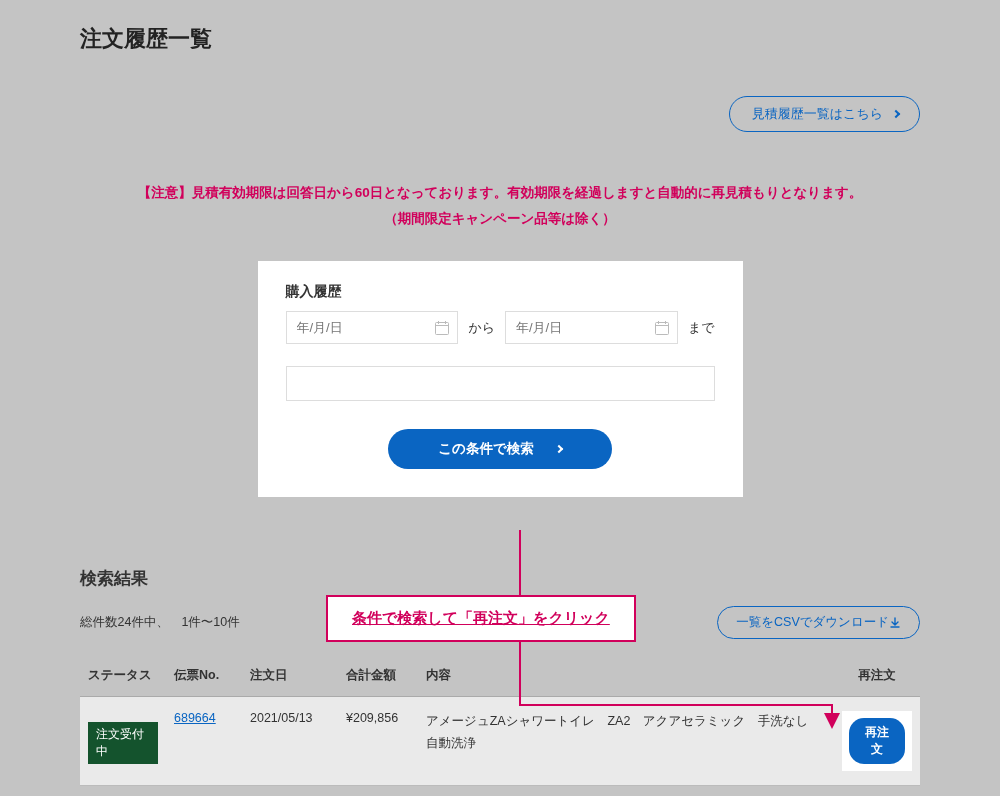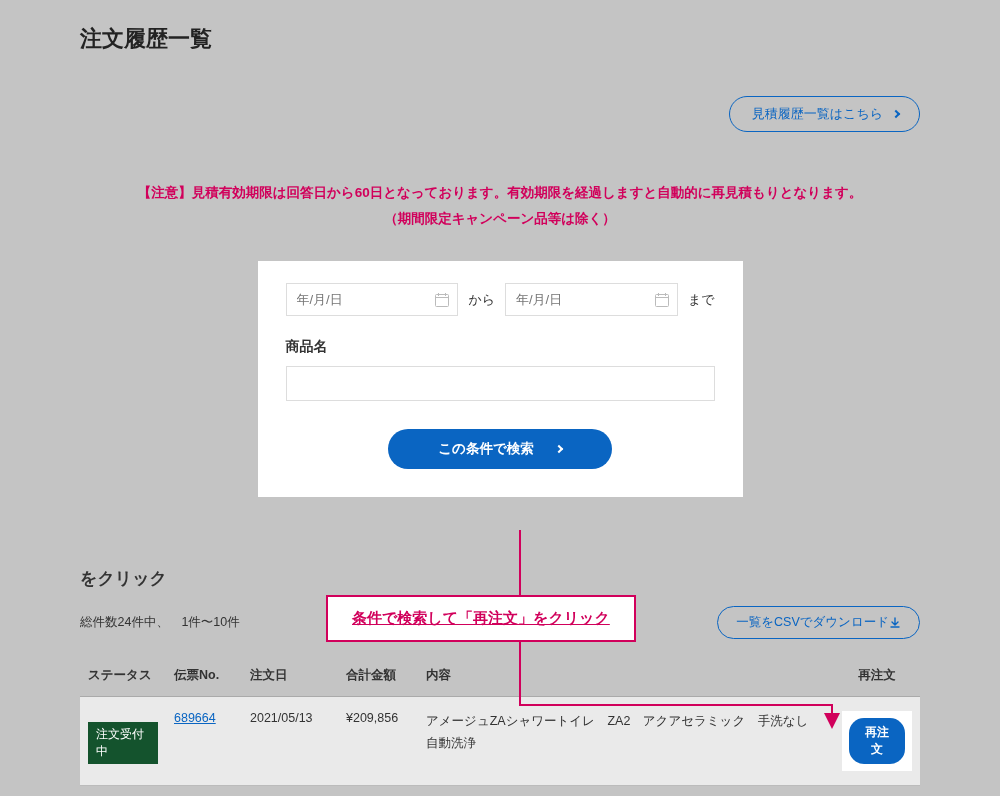--- a/index.html
+++ b/index.html
@@ -255,20 +255,21 @@
         <span class="chev-r"></span>
       </button>
     </div>
 
     <div class="notice">
       <div>【注意】見積有効期限は回答日から60日となっております。有効期限を経過しますと自動的に再見積もりとなります。</div>
       <div>（期間限定キャンペーン品等は除く）</div>
     </div>
 
     <div class="search-panel">
+      <div class="field-label">購入履歴</div>
       <div class="date-row">
         <div class="date-input-wrap">
           <input class="date-input" placeholder="年/月/日" style="">
           <span class="cal-icon">
             <svg viewBox="0 0 16 16" width="16" height="16">
                 <rect x="1.5" y="2.5" width="13" height="12" rx="1" fill="none" stroke="#bbb" stroke-width="1"></rect>
                 <line x1="1.5" y1="5.5" x2="14.5" y2="5.5" stroke="#bbb"></line>
                 <line x1="4.5" y1="1" x2="4.5" y2="4" stroke="#bbb"></line>
                 <line x1="11.5" y1="1" x2="11.5" y2="4" stroke="#bbb"></line>
               </svg>
@@ -282,21 +283,20 @@
                 <rect x="1.5" y="2.5" width="13" height="12" rx="1" fill="none" stroke="#bbb" stroke-width="1"></rect>
                 <line x1="1.5" y1="5.5" x2="14.5" y2="5.5" stroke="#bbb"></line>
                 <line x1="4.5" y1="1" x2="4.5" y2="4" stroke="#bbb"></line>
                 <line x1="11.5" y1="1" x2="11.5" y2="4" stroke="#bbb"></line>
               </svg>
           </span>
         </div>
         <span class="date-sep">まで</span>
       </div>
 
-      <div class="field-label">商品名</div>
       <input class="text-input" style="">
 
       <div class="search-btn-row">
         <button class="search-btn">
           <span>この条件で検索</span>
           <span class="chev-r"></span>
         </button>
       </div>
     </div>
 
@@ -305,21 +305,21 @@
         <marker id="arrhead" markerWidth="8" markerHeight="8" refX="6" refY="4" orient="auto">
           <path d="M0,0 L8,4 L0,8 Z" fill="#d1005b"></path>
         </marker>
       </defs>
       <path d="M 23 0 L 23 175 L 335 175 L 335 195" fill="none" stroke="#d1005b" stroke-width="2" marker-end="url(#arrhead)"></path>
     </svg>
 
     <div class="annotation-box">条件で検索して「再注文」をクリック</div>
 
     <div class="results-section">
-      <div class="results-title">をクリック</div>
+      <div class="results-title">検索結果</div>
       <div class="results-meta-row">
         <div class="results-count">総件数24件中、　1件〜10件</div>
         <button class="csv-btn">
           <span>一覧をCSVでダウンロード</span>
           <span class="dl-icon">
             <svg viewBox="0 0 12 12" width="12" height="12">
                 <path d="M6 1 L6 7 M3 5 L6 8 L9 5 M2 10 L10 10" fill="none" stroke="#0a65c2" stroke-width="1.4" stroke-linecap="round" stroke-linejoin="round"></path>
               </svg>
           </span>
         </button>

